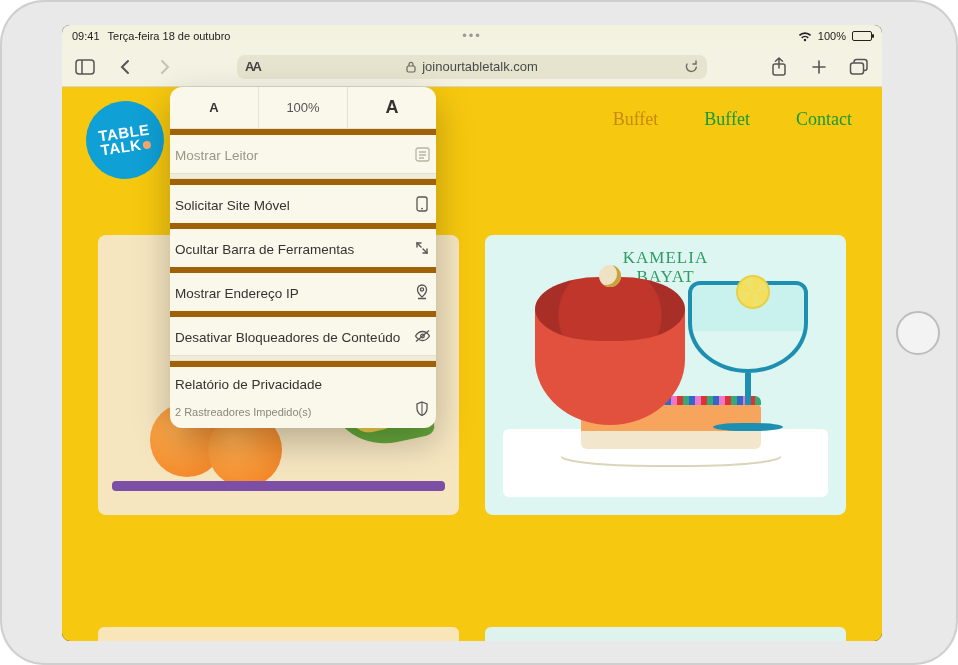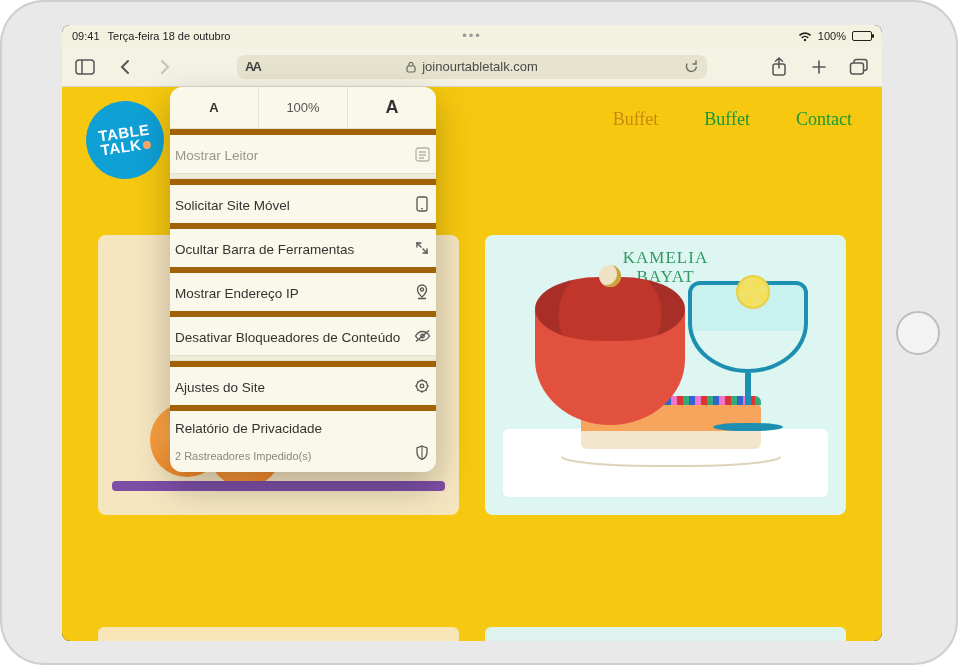--- a/index.html
+++ b/index.html
@@ -319,30 +319,20 @@
         <span class="ico">
           <svg width="17" height="14" viewBox="0 0 17 14">
               <path d="M1.5 7s2.8-4.5 7-4.5S15.5 7 15.5 7s-2.8 4.5-7 4.5S1.5 7 1.5 7z" fill="none" stroke="#555" stroke-width="1.3"></path>
               <circle cx="8.5" cy="7" r="1.8" fill="none" stroke="#555" stroke-width="1.3"></circle>
               <line x1="2" y1="12.5" x2="15" y2="1.5" stroke="#555" stroke-width="1.3"></line>
             </svg>
         </span>
       </div>
       <div class="section-sep"></div>
       <div class="item">
-        <span>Ajustes do Site</span>
-        <span class="ico">
-          <svg width="16" height="16" viewBox="0 0 16 16">
-              <circle cx="8" cy="8" r="5.5" fill="none" stroke="#555" stroke-width="1.3"></circle>
-              <circle cx="8" cy="8" r="1.8" fill="none" stroke="#555" stroke-width="1.3"></circle>
-              <path d="M8 1.3v1.4M8 13.3v1.4M1.3 8h1.4M13.3 8h1.4M3.4 3.4l1 1M11.6 11.6l1 1M12.6 3.4l-1 1M4.4 11.6l-1 1" stroke="#555" stroke-width="1.3"></path>
-            </svg>
-        </span>
-      </div>
-      <div class="item">
         <div>
           <div>Relatório de Privacidade</div>
           <div class="sub">2 Rastreadores Impedido(s)</div>
         </div>
         <span class="ico">
           <svg width="14" height="16" viewBox="0 0 14 16">
               <path d="M7 1l5 2v4.2c0 3.6-2.4 6-5 7.3C4.4 13.2 2 10.8 2 7.2V3l5-2z" fill="none" stroke="#555" stroke-width="1.3"></path>
               <path d="M7 1v13.5" stroke="#555" stroke-width="1.1"></path>
             </svg>
         </span>

